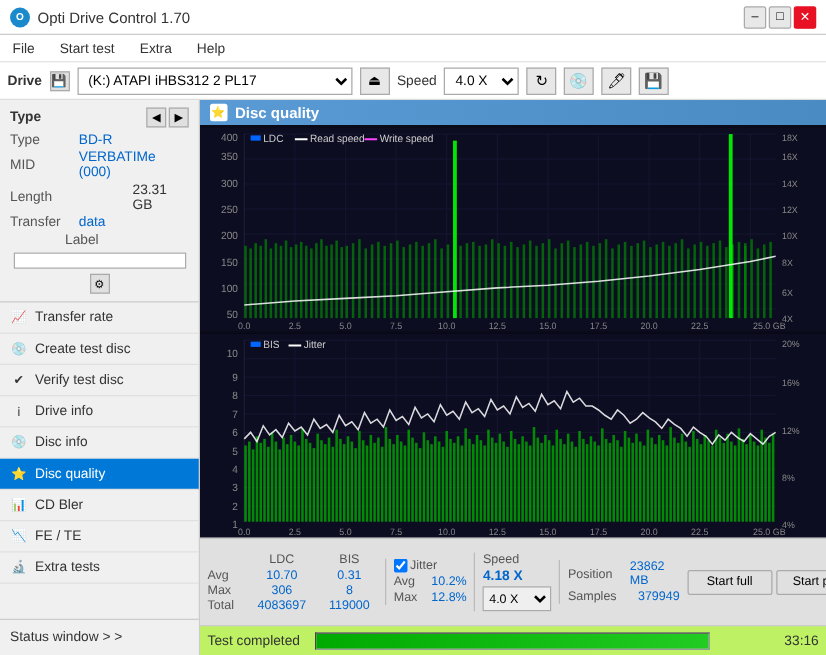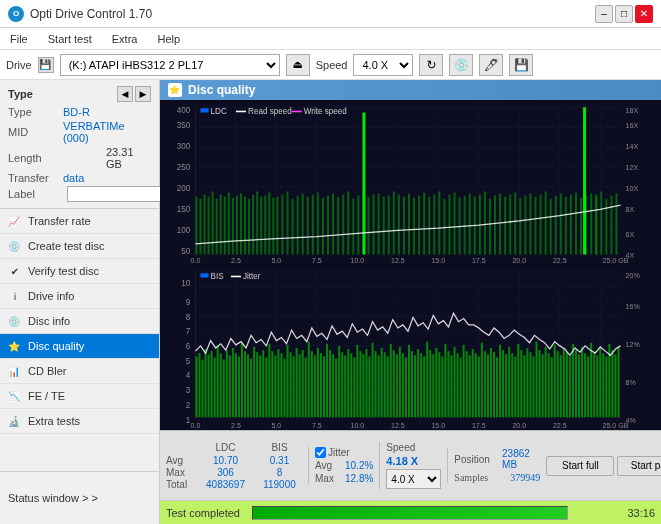--- a/index.html
+++ b/index.html
@@ -13,51 +13,51 @@
     .title-controls { display: flex; gap: 2px; }
     .title-btn { width: 18px; height: 18px; border: 1px solid #aaa; background: #e8e8e8; cursor: pointer; display: flex; align-items: center; justify-content: center; font-size: 10px; border-radius: 2px; }
     .title-btn.close { background: #e81123; color: white; border-color: #e81123; }
     
     
     .menu-bar { background: #fff; display: flex; align-items: center; padding: 2px 6px; border-bottom: 1px solid #ddd; height: 22px; gap: 12px; }
     .menu-item { font-size: 11px; cursor: pointer; padding: 1px 4px; color: #333; }
     
     
     .drive-bar { background: #fff; display: flex; align-items: center; padding: 3px 6px; border-bottom: 1px solid #ddd; height: 30px; gap: 6px; }
-    .drive-label { font-size: 11px; color: #333; font-weight: normal; }
+    .drive-label { font-size: 11px; color: #333; font-weight: bold; }
     .drive-select { height: 22px; border: 1px solid #aaa; background: white; font-size: 11px; padding: 0 4px; flex: 1; max-width: 220px; }
     .eject-btn { width: 24px; height: 22px; border: 1px solid #aaa; background: #e8e8e8; cursor: pointer; display: flex; align-items: center; justify-content: center; }
     .speed-label { font-size: 11px; color: #333; }
     .speed-select { height: 22px; border: 1px solid #aaa; background: white; font-size: 11px; padding: 0 4px; width: 60px; }
     .icon-btn { width: 24px; height: 22px; border: 1px solid #aaa; background: #e8e8e8; cursor: pointer; display: flex; align-items: center; justify-content: center; font-size: 12px; }
     
     
     .main { display: flex; height: calc(524px - 28px - 22px - 30px); }
     
     
     .sidebar { width: 160px; background: #f0f0f0; border-right: 1px solid #ccc; display: flex; flex-direction: column; }
     .disc-info-panel { padding: 6px 8px; border-bottom: 1px solid #ccc; }
     .disc-header { display: flex; align-items: center; justify-content: space-between; margin-bottom: 4px; }
     .disc-title { font-size: 11px; font-weight: bold; color: #333; }
     .disc-icons { display: flex; gap: 2px; }
     .disc-icon { width: 16px; height: 16px; border: 1px solid #aaa; background: #e0e0e0; cursor: pointer; display: flex; align-items: center; justify-content: center; font-size: 9px; }
     .disc-row { display: flex; align-items: center; margin-bottom: 2px; }
     .disc-key { color: #555; font-size: 11px; width: 55px; flex-shrink: 0; }
     .disc-val { color: #0066cc; font-size: 11px; }
     .disc-val.black { color: #333; margin-left: 43px; }
-    .label-row { display: flex; align-items: center; gap: 4px; margin-top: 2px; }
+    .label-row { display: flex; align-items: center; gap: 4px; margin-top: 2px; flex-direction: column; }
     .label-input { height: 16px; border: 1px solid #aaa; background: white; font-size: 10px; flex: 1; padding: 0 2px; }
     .label-btn { width: 16px; height: 16px; border: 1px solid #aaa; background: #e0e0e0; cursor: pointer; display: flex; align-items: center; justify-content: center; font-size: 9px; }
     
     .nav-items { display: flex; flex-direction: column; flex: 1; }
     .nav-item { display: flex; align-items: center; gap: 6px; padding: 5px 8px; cursor: pointer; font-size: 11px; color: #333; border-bottom: 1px solid #e0e0e0; }
     .nav-item.active { background: #0078d7; color: white; }
     .nav-icon { width: 14px; height: 14px; display: flex; align-items: center; justify-content: center; font-size: 10px; flex-shrink: 0; }
     
-    .status-window { display: flex; align-items: center; gap: 4px; padding: 20px 8px; border-top: 1px solid #ccc; cursor: pointer; font-size: 11px; color: #333; background: #f0f0f0; }
+    .status-window { display: flex; align-items: center; gap: 4px; padding: 8px 8px; border-top: 1px solid #ccc; cursor: pointer; font-size: 11px; color: #333; background: #f0f0f0; }
     
     
     .content { flex: 1; display: flex; flex-direction: column; overflow: hidden; }
     .quality-header { background: linear-gradient(to right, #5b9bd5, #4a8bc4); display: flex; align-items: center; padding: 2px 8px; height: 20px; }
     .quality-icon { width: 14px; height: 14px; background: #fff; border-radius: 2px; margin-right: 6px; display: flex; align-items: center; justify-content: center; font-size: 9px; color: #333; }
     .quality-title { font-size: 12px; color: white; font-weight: bold; }
     
     .charts-container { flex: 1; display: flex; flex-direction: column; background: #0a0a1a; overflow: hidden; }
     
     
@@ -613,21 +613,21 @@
         <select style="height:20px;font-size:10px;border:1px solid #aaa;width:55px;">
           <option>4.0 X</option>
         </select>
       </div>
 
       <div style="display:flex;flex-direction:column;gap:2px;border-left:1px solid #bbb;padding-left:6px;">
         <div style="display:flex;gap:4px;align-items:center;">
           <span style="font-size:10px;color:#555;width:52px;">Position</span>
           <span style="font-size:10px;color:#0066cc;">23862 MB</span>
         </div>
-        <div style="display:flex;gap:4px;align-items:flex-start;font-family:Liberation Serif, serif;">
+        <div style="display:flex;gap:4px;align-items:flex-start;">
           <span style="font-size:10px;color:#555;width:52px;">Samples</span>
           <span style="font-size:10px;color:#0066cc;">379949</span>
         </div>
       </div>
 
       <div style="display:flex;flex-direction:row;gap:3px;margin-left:auto;">
         <button class="action-btn">Start full</button>
         <button class="action-btn">Start part</button>
       </div>
     </div>

